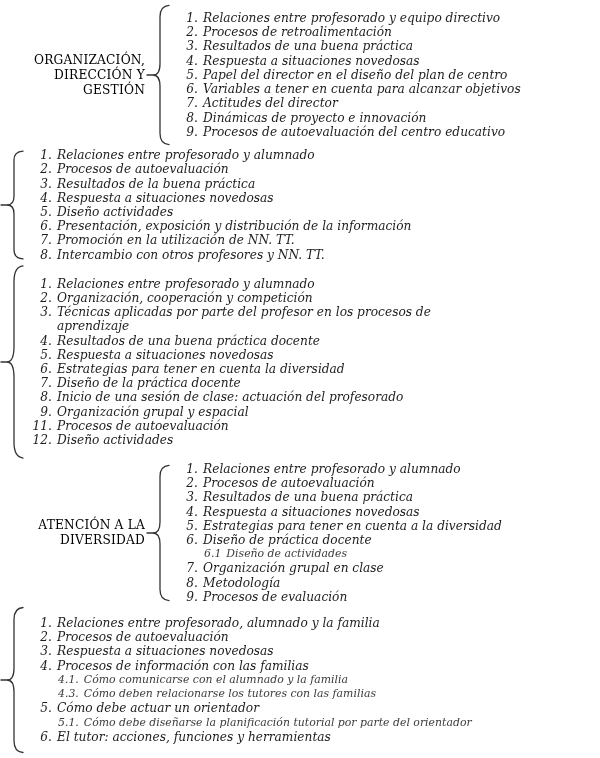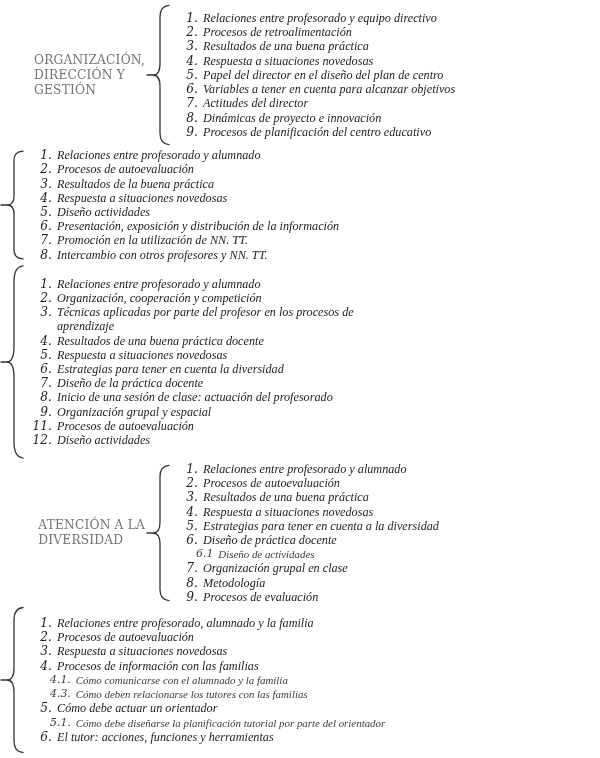--- a/index.html
+++ b/index.html
@@ -30,25 +30,26 @@
   .section:nth-child(3) { height: 200px; }
   .section:nth-child(4) { height: 142px; }
   .section:nth-child(5) { height: 152px; }
 
   .label {
     width: 146px;
     flex: none;
     display: flex;
     align-items: center;
     justify-content: flex-end;
+    text-align: right;
     white-space: pre-line;
     font-size: 12.2px;
     line-height: 15px;
     letter-spacing: 0.2px;
-    color: #737373;
+    color: #000000;
     padding-right: 1px;
     box-sizing: border-box;
   }
   .brace {
     width: 24px;
     flex: none;
     padding: 2px 0;
     box-sizing: border-box;
   }
   .brace svg {
@@ -74,24 +75,23 @@
   }
   .item .num {
     flex: none;
     width: 26px;
     text-align: right;
     margin-right: 5px;
   }
   .item .text {
     flex: 1;
     white-space: pre-line;
-    font-family: Liberation Serif, serif;
   }
   .item.sub {
-    margin-left: 24px;
+    margin-left: 32px;
     font-size: 10.9px;
     line-height: 14.2px;
     color: #3b3b3b;
   }
   .item.sub .num {
     width: auto;
     min-width: 0;
     text-align: left;
     margin-right: 5px;
   }
@@ -138,21 +138,21 @@
         <div class="item">
           <span class="num">7.</span>
           <span class="text">Actitudes del director</span>
         </div>
         <div class="item">
           <span class="num">8.</span>
           <span class="text">Dinámicas de proyecto e innovación</span>
         </div>
         <div class="item">
           <span class="num">9.</span>
-          <span class="text">Procesos de planificación del centro educativo</span>
+          <span class="text">Procesos de autoevaluación del centro educativo</span>
         </div>
       </div>
     </div>
     <div class="section">
       <div class="brace">
   <svg viewBox="0 0 24 100" preserveAspectRatio="none">
     <path d="M 1 50 H 7" fill="none" stroke="#333333" stroke-width="1.3" stroke-linecap="round" vector-effect="non-scaling-stroke"></path>
     <path d="M 23 1 Q 14 1.5 14 9 L 14 42 Q 14 50 7 50 Q 14 50 14 58 L 14 91 Q 14 98.5 23 99" fill="none" stroke="#333333" stroke-width="1.3" stroke-linecap="round" vector-effect="non-scaling-stroke"></path>
   </svg>
 </div>

